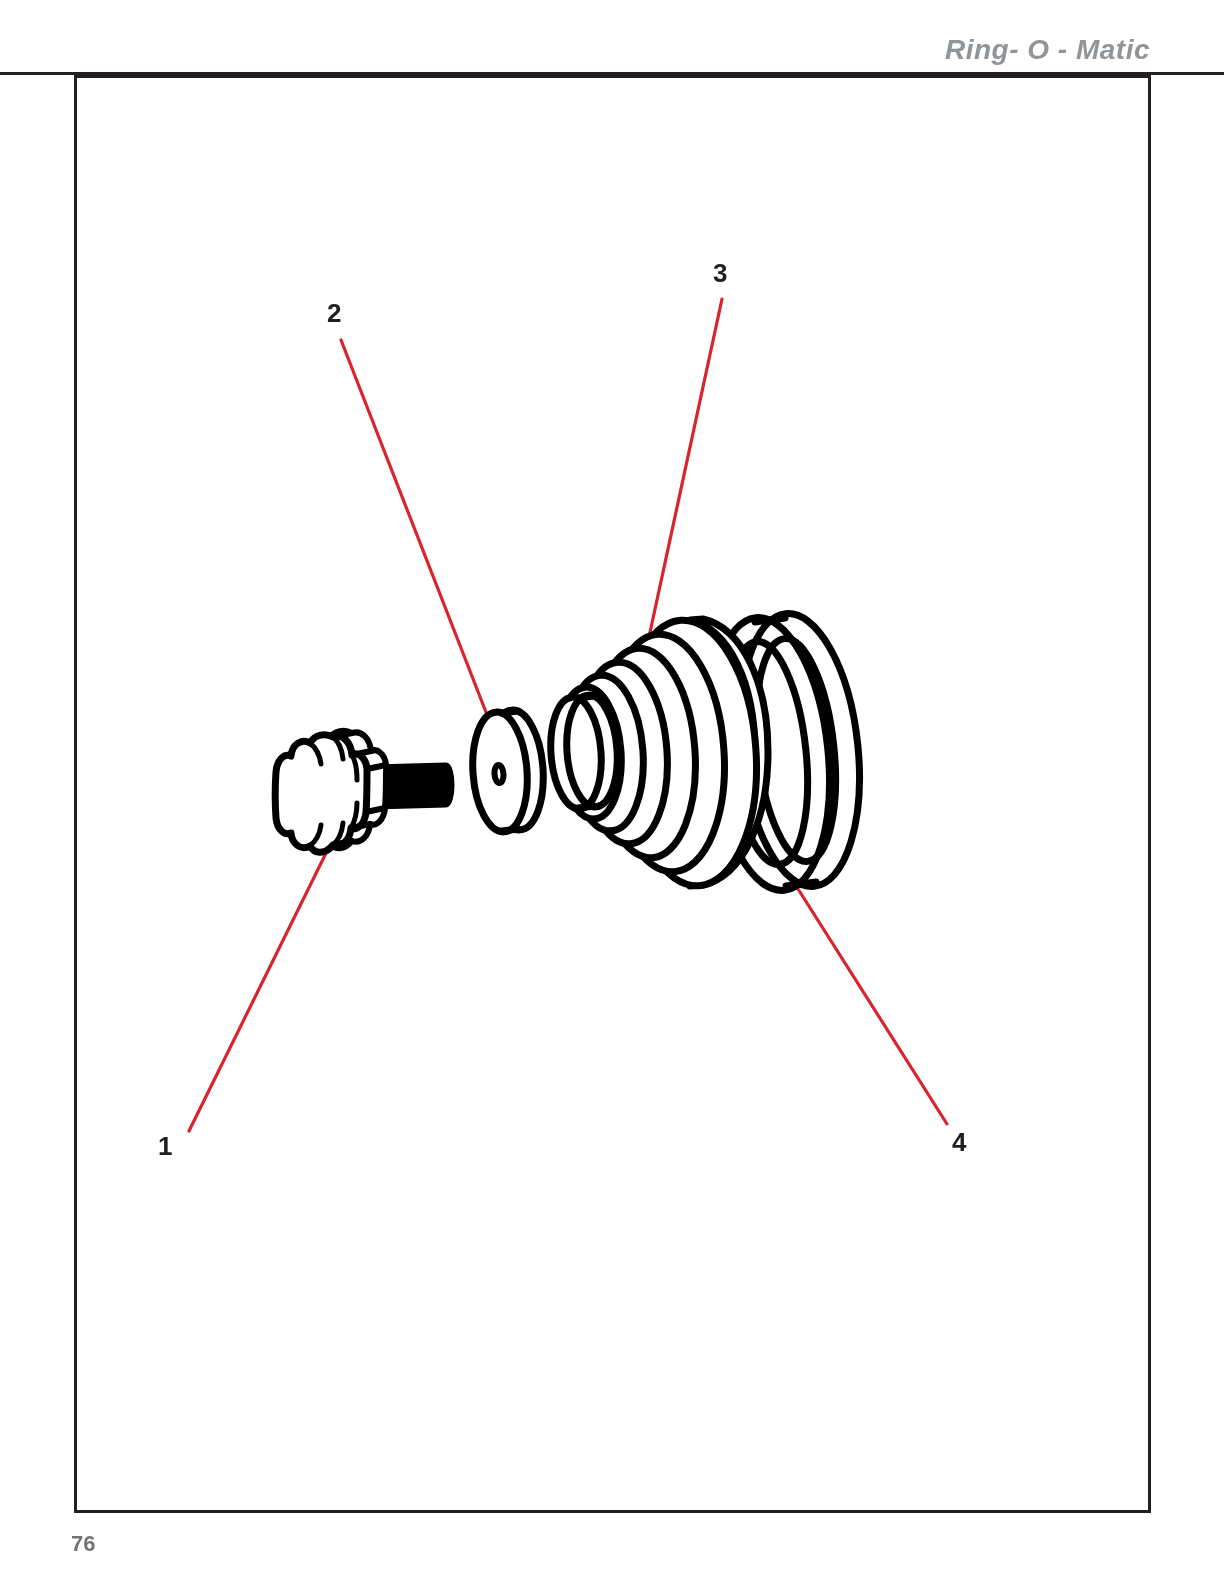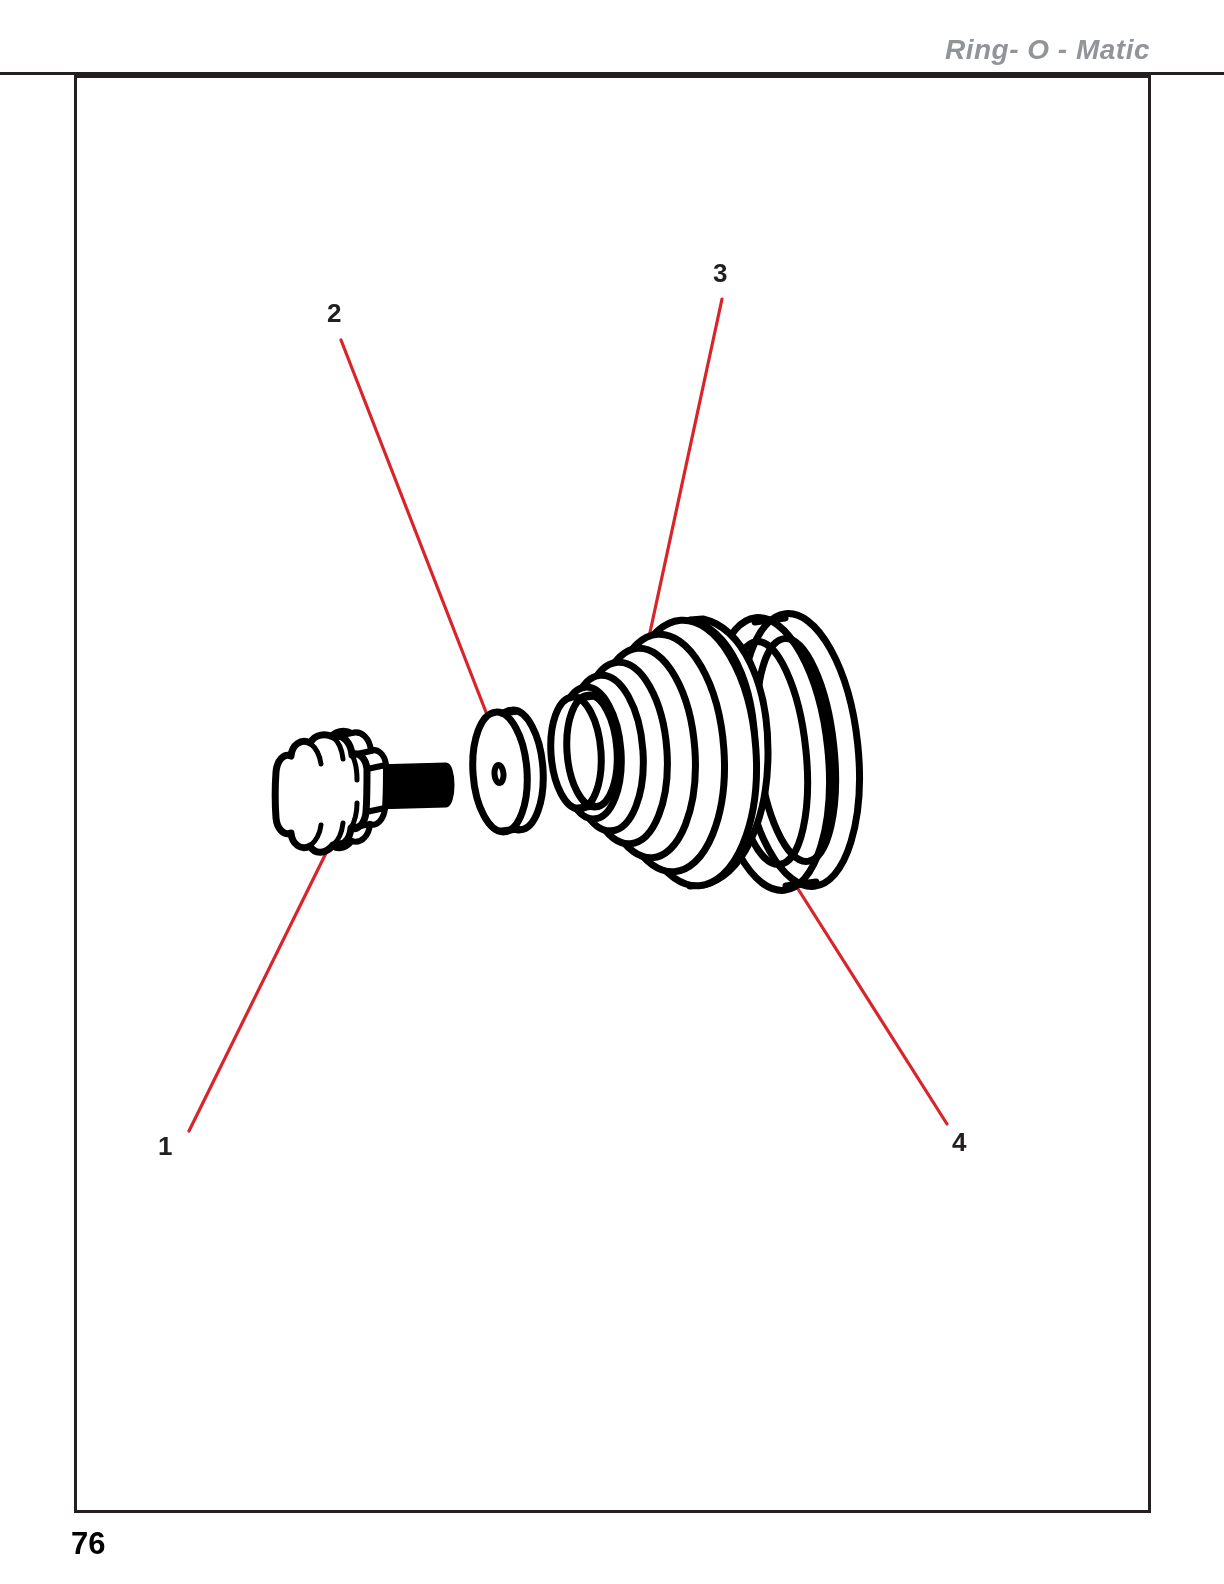--- a/index.html
+++ b/index.html
@@ -81,23 +81,23 @@
   #callout-1 { left: 158px; top: 1131px; }
   #callout-2 { left: 327px; top: 298px; }
   #callout-3 { left: 713px; top: 258px; }
   #callout-4 { left: 952px; top: 1127px; }
 
   
   #page-number {
     position: absolute;
     left: 71px;
     top: 1526px;
-    font-size: 31px;
+    font-size: 22px;
     font-weight: bold;
-    color: #000000;
+    color: #737373;
     line-height: 32px;
   }
 </style>
 </head>
 <body>
 
 <div id="page">
 
   <div id="header-title">Ring- O - Matic</div>
 

